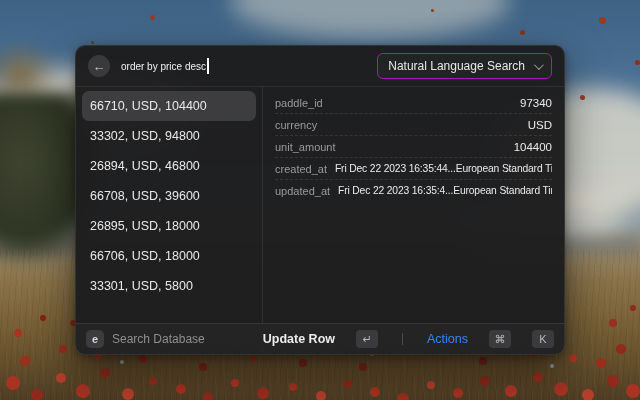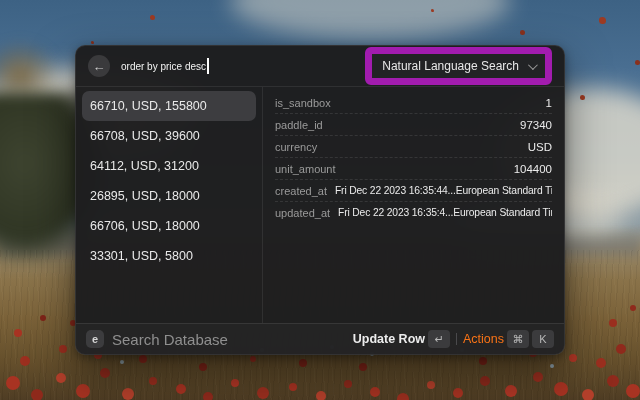--- a/index.html
+++ b/index.html
@@ -61,21 +61,21 @@
     background:rgba(30,30,31,.98);border:1px solid rgba(255,255,255,.09);box-sizing:border-box;
     box-shadow:0 18px 44px rgba(0,0,0,.5),0 3px 10px rgba(0,0,0,.35);
     display:flex;flex-direction:column;overflow:hidden;color:#ececec;}
   .topbar{height:40px;flex:0 0 40px;display:flex;align-items:center;gap:11px;padding:0 12px;
     border-bottom:1px solid rgba(255,255,255,.08);}
   .back-btn{width:22px;height:22px;border-radius:50%;background:#3a3a3c;color:#cfcfcf;
     display:flex;align-items:center;justify-content:center;font-size:13px;line-height:1;flex:0 0 auto;cursor:pointer;}
   .query-wrap{display:flex;align-items:center;min-width:0;flex:1;}
   .query{font-size:10px;color:#f2f2f2;white-space:nowrap;}
   .caret{width:1.5px;height:16px;background:#fdfdfd;margin-left:1px;}
-  .dropdown{margin-left:auto;display:flex;align-items:center;gap:9px;border:7px solid #a21caf;
+  .dropdown{margin-left:auto;display:flex;align-items:center;gap:9px;border:1px solid #a21caf;
     border-radius:6px;padding:5px 10px;font-size:12px;color:#e8e8e8;cursor:pointer;background:rgba(255,255,255,.02);}
   .chev{width:6px;height:6px;border-right:1.5px solid #9a9a9a;border-bottom:1.5px solid #9a9a9a;
     transform:rotate(45deg) translateY(-2px);}
 
   .body{flex:1;display:flex;min-height:0;}
   .list{width:186px;flex:0 0 186px;padding:4px 6px 0 6px;box-sizing:border-box;overflow:hidden;}
   .list-item{height:30px;display:flex;align-items:center;padding:0 8px;border-radius:7px;
     font-size:12.5px;color:#e9e9e9;white-space:nowrap;cursor:pointer;}
   .list-item.selected{background:#3d3d40;}
   .vdiv{width:1px;background:rgba(255,255,255,.08);}
@@ -84,24 +84,24 @@
     border-bottom:1px dashed rgba(255,255,255,.1);}
   .drow:last-child{border-bottom:none;}
   .dkey{font-size:11px;color:#9a9a9a;white-space:nowrap;flex:0 0 auto;}
   .dval{font-size:11.5px;color:#ebebeb;white-space:nowrap;text-align:right;overflow:hidden;}
   .dval.small{font-size:10.3px;letter-spacing:-.15px;}
 
   .footer{height:30px;flex:0 0 30px;display:flex;align-items:center;gap:8px;padding:0 10px;
     border-top:1px solid rgba(255,255,255,.09);background:rgba(255,255,255,.025);}
   .app-icon{width:18px;height:18px;border-radius:5px;background:#3c3c3e;color:#d5d5d5;
     display:flex;align-items:center;justify-content:center;font-size:11px;font-weight:700;flex:0 0 auto;}
-  .app-label{font-size:15px;color:#8f8f8f;}
-  .footer-right{margin-left:auto;display:flex;align-items:center;gap:3px;justify-content:space-between;}
+  .app-label{font-size:12px;color:#8f8f8f;}
+  .footer-right{margin-left:auto;display:flex;align-items:center;gap:21px;justify-content:space-between;}
   .action-label{font-size:12.5px;color:#ececec;font-weight:600;cursor:pointer;}
-  .action-label.muted{color:#f97316;font-weight:400;}
+  .action-label.muted{color:#3b82f6;font-weight:400;}
   .kbd{min-width:12px;height:18px;padding:0 5px;border-radius:4px;background:#3b3b3d;color:#b8b8b8;
     display:flex;align-items:center;justify-content:center;font-size:11px;line-height:1;cursor:pointer;}
   .fsep{width:1px;height:12px;background:#4a4a4c;margin:0 3px;}
 </style>
 </head>
 <body>
 
 <div class="stage">
   <div class="scene">
     <div class="cloud c1"></div>
@@ -129,33 +129,30 @@
         <span class="caret"></span>
       </div>
       <div class="dropdown">
         <span>Natural Language Search</span>
         <span class="chev"></span>
       </div>
     </div>
 
     <div class="body">
       <div class="list">
-        <div class="list-item selected">66710, USD, 155800</div>
+        <div class="list-item selected">66710, USD, 104400</div>
+        <div class="list-item">33302, USD, 94800</div>
+        <div class="list-item">26894, USD, 46800</div>
         <div class="list-item">66708, USD, 39600</div>
-        <div class="list-item">64112, USD, 31200</div>
         <div class="list-item">26895, USD, 18000</div>
         <div class="list-item">66706, USD, 18000</div>
         <div class="list-item">33301, USD, 5800</div>
       </div>
       <div class="vdiv"></div>
       <div class="details">
-        <div class="drow">
-          <span class="dkey">is_sandbox</span>
-          <span class="dval">1</span>
-        </div>
         <div class="drow">
           <span class="dkey">paddle_id</span>
           <span class="dval">97340</span>
         </div>
         <div class="drow">
           <span class="dkey">currency</span>
           <span class="dval">USD</span>
         </div>
         <div class="drow">
           <span class="dkey">unit_amount</span>

